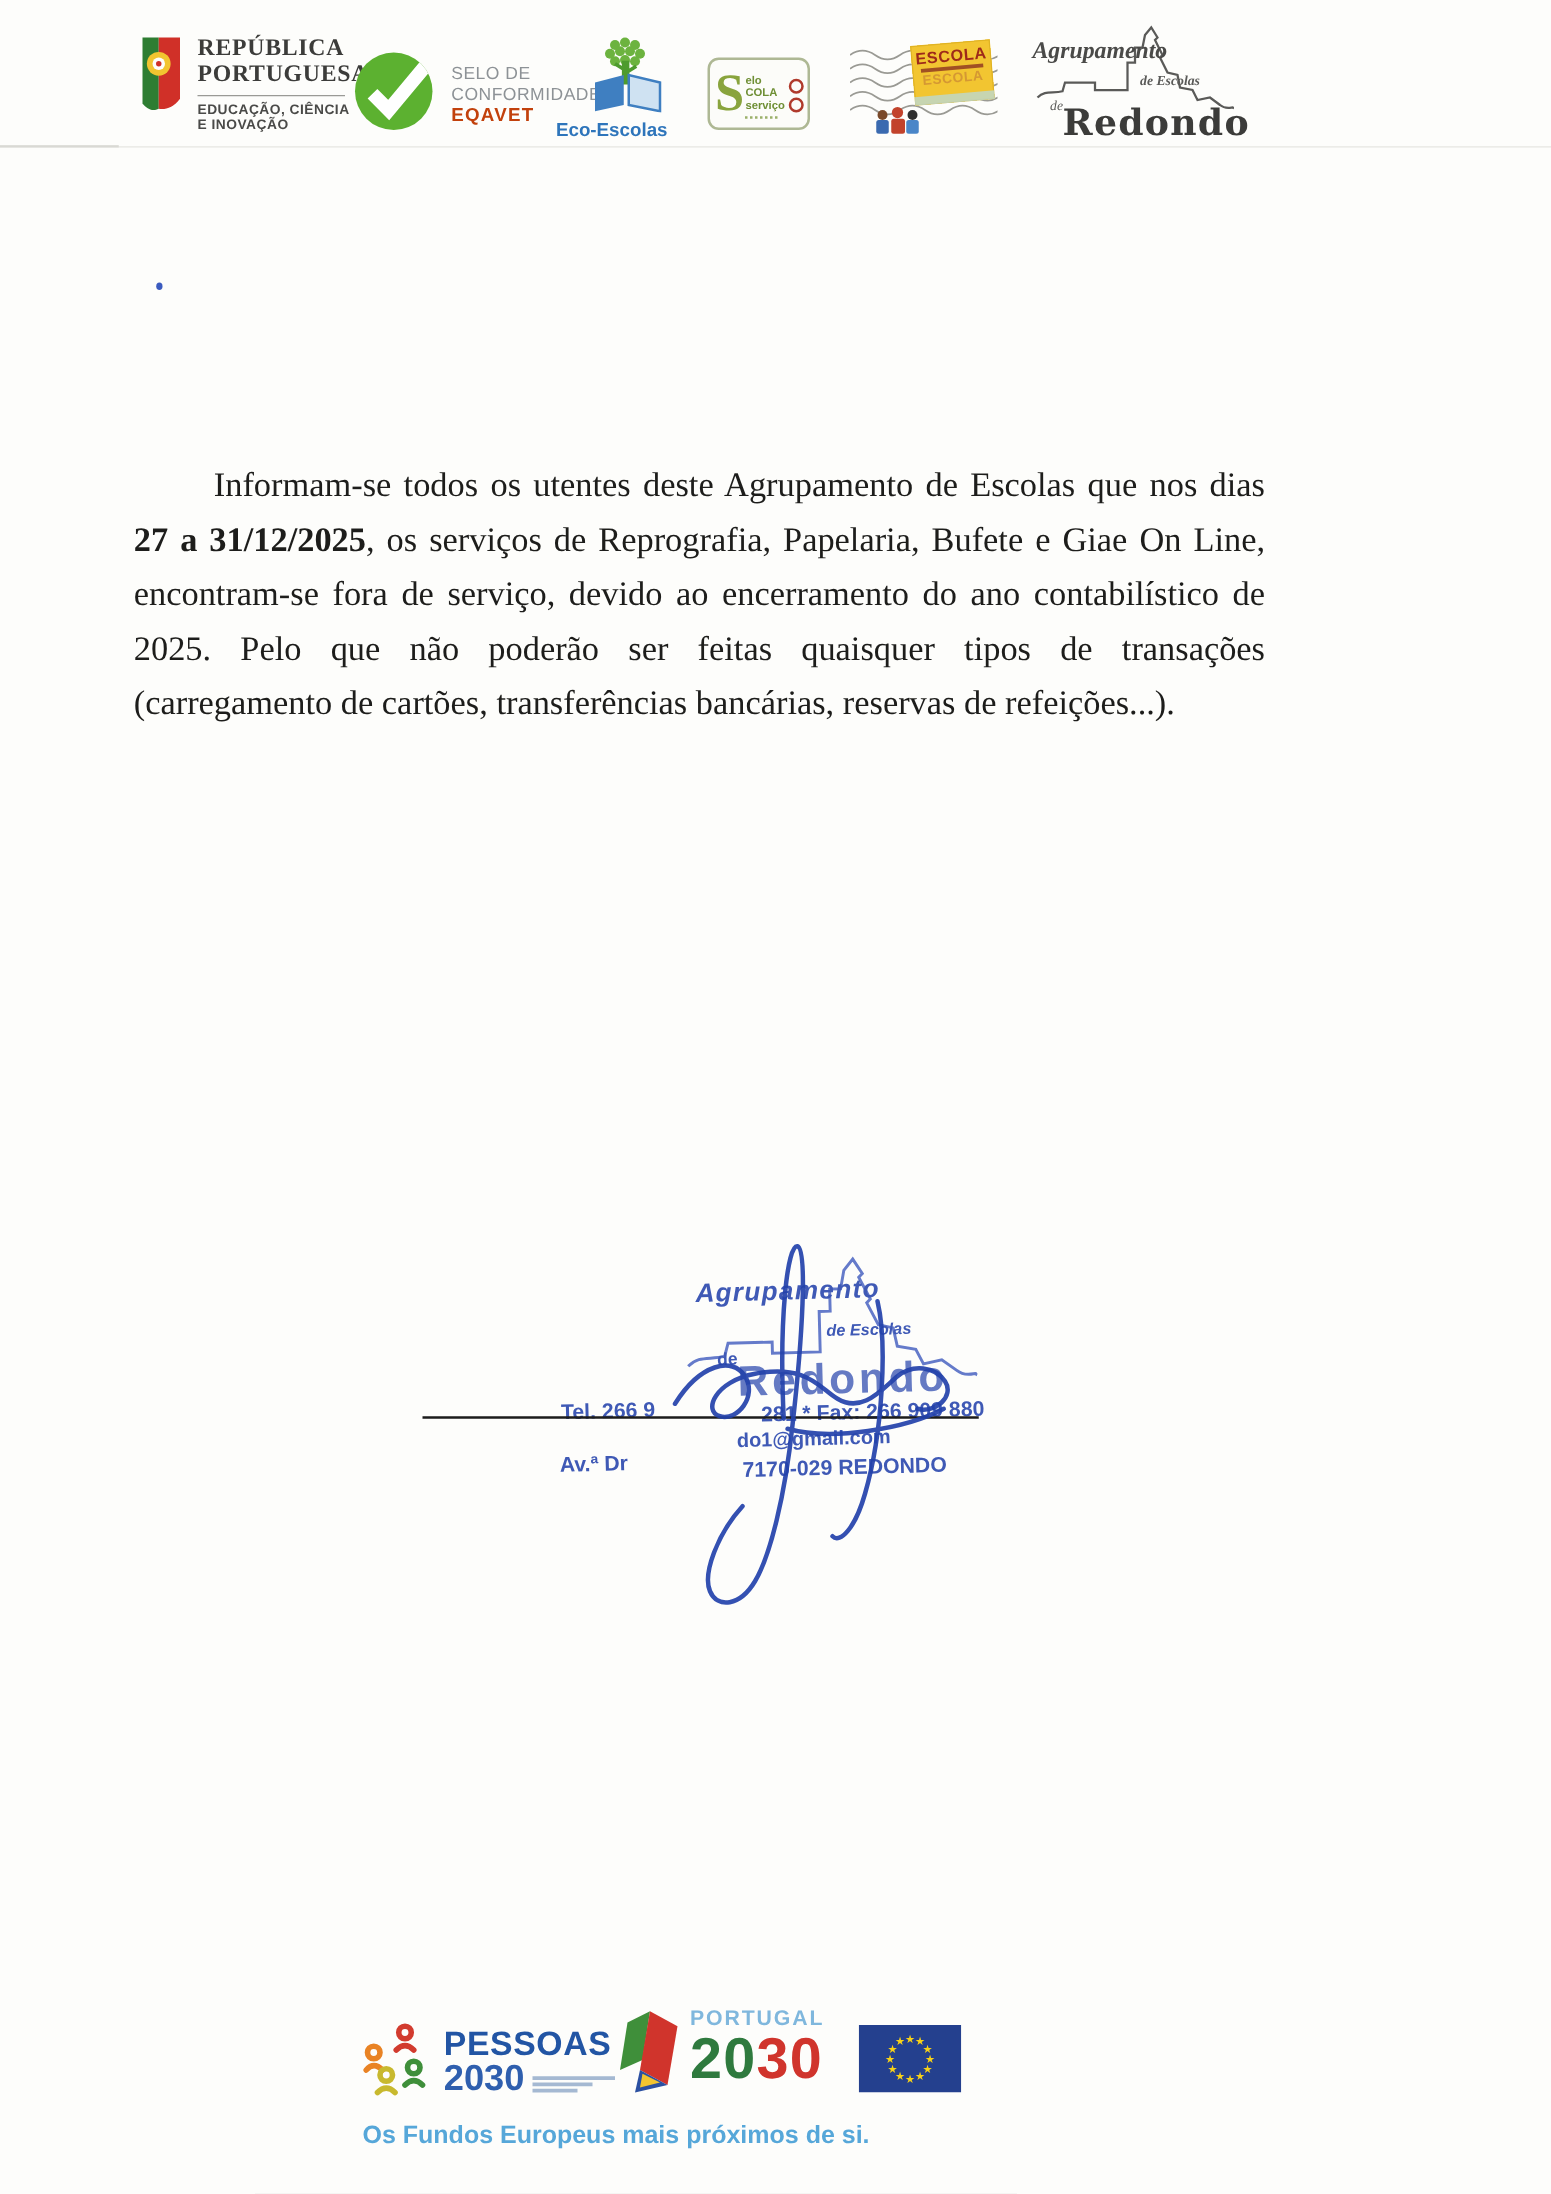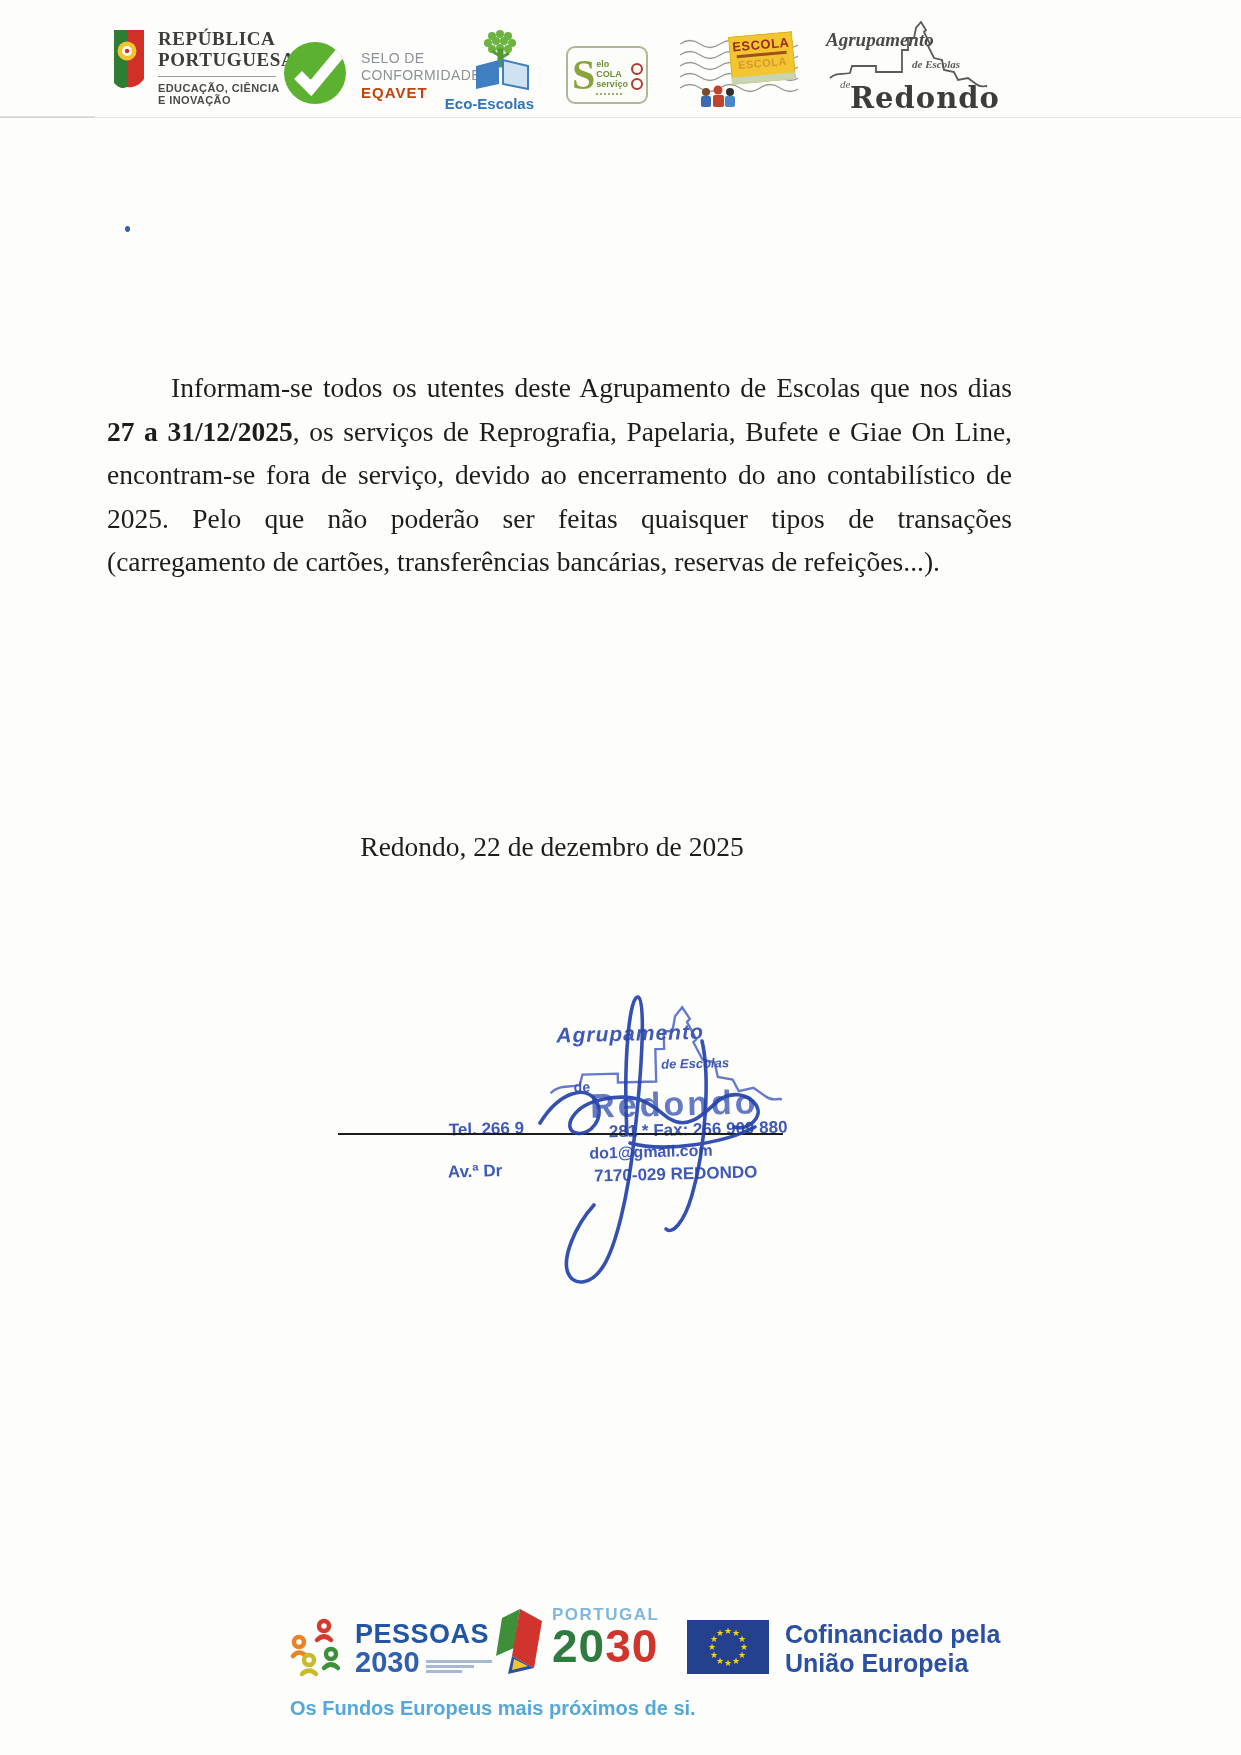--- a/index.html
+++ b/index.html
@@ -221,21 +221,20 @@
       <text x="6" y="30" font-family="Liberation Serif, serif" font-style="italic" font-weight="600" font-size="19" fill="#4a4a48">Agrupamento</text>
       <text x="92" y="52" font-family="Liberation Serif, serif" font-style="italic" font-weight="600" font-size="11" fill="#5a5a58">de Escolas</text>
       <text x="20" y="72" font-family="Liberation Serif, serif" font-style="italic" font-size="11" fill="#5a5a58">de</text>
       <text x="30" y="92" font-family="DejaVu Serif, serif" font-weight="600" letter-spacing="1" font-size="29" fill="#3c3c3a">Redondo</text>
     </svg>
   </div>
 
 
   <p class="abs doc-paragraph" style="margin:0;"><span>Informam-se todos os utentes deste Agrupamento de Escolas que nos dias </span><b>27 a 31/12/2025</b><span>, os serviços de Reprografia, Papelaria, Bufete e Giae On Line, encontram-se fora de serviço, devido ao encerramento do ano contabilístico de 2025. Pelo que não poderão ser feitas quaisquer tipos de transações (carregamento de cartões, transferências bancárias, reservas de refeições...).</span></p>
 
-  <div class="abs doc-date">Redondo, 22 de dezembro de 2025</div>
 
 
   <div class="abs ink-stamp">
     <span class="stamp-castle">
       <svg width="250" height="118" viewBox="0 0 170 80">
         <path d="M10,62 C16,56 22,59 30,57 L32,50 L56,50 L56,56 L82,56 L82,34 L88,34 L88,22 L94,22 L96,12 L101,6 L106,14 L104,16 L110,28 L108,30 L114,42 L122,44 L124,54 L134,56 L138,64 L148,62 L156,68 C162,73 168,68 166,71" fill="none" stroke="#3b57bd" stroke-width="1.6"></path>
       </svg>
     </span>
     <span class="st-agr">Agrupamento</span>
     <span class="st-esc">de Escolas</span>
@@ -325,21 +324,17 @@
             <text x="49" y="44">★</text>
           <text x="41" y="46">★</text>
             <text x="33" y="44">★</text>
             <text x="27" y="38">★</text>
           <text x="25" y="30">★</text>
             <text x="27" y="22">★</text>
             <text x="33" y="16">★</text>
         </g>
       </svg>
     </span>
-    <span class="eu-text">
-      <span style="display:block">Cofinanciado pela</span>
-      <span style="display:block">União Europeia</span>
-    </span>
   </div>
 
   <div class="abs ft-tagline">Os Fundos Europeus mais próximos de si.</div>
 
 </div>
 
 </body></html>

